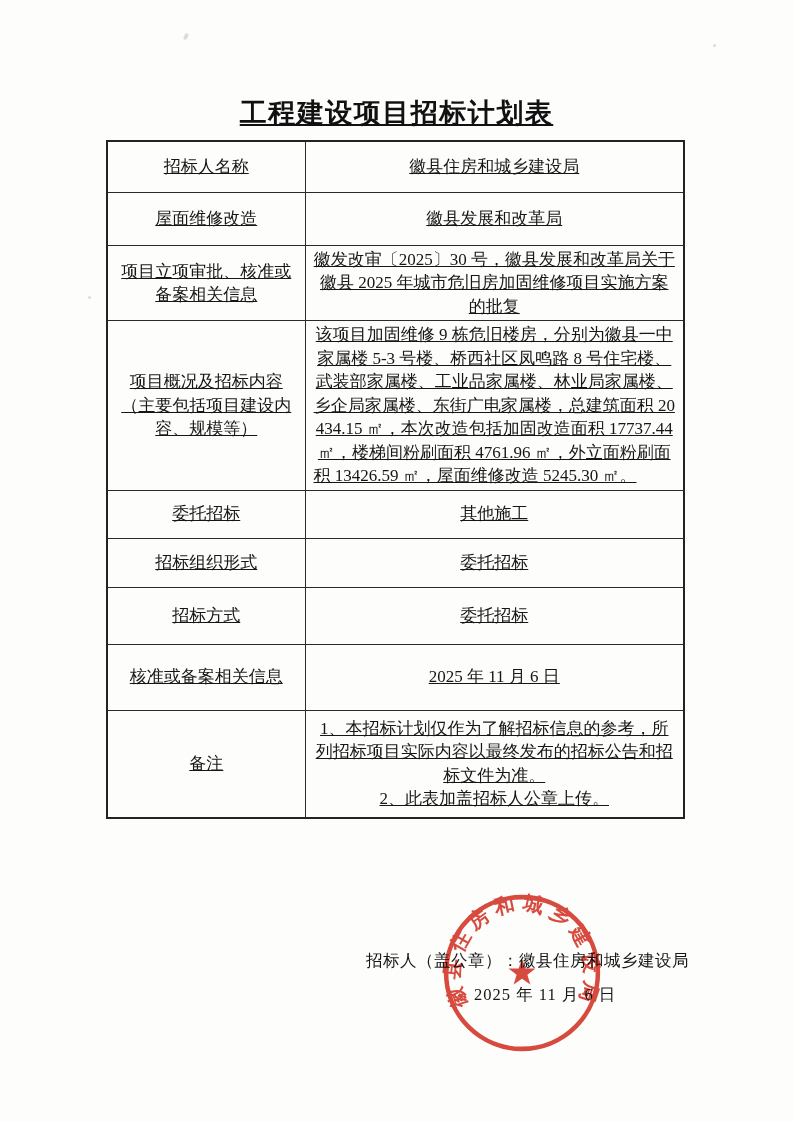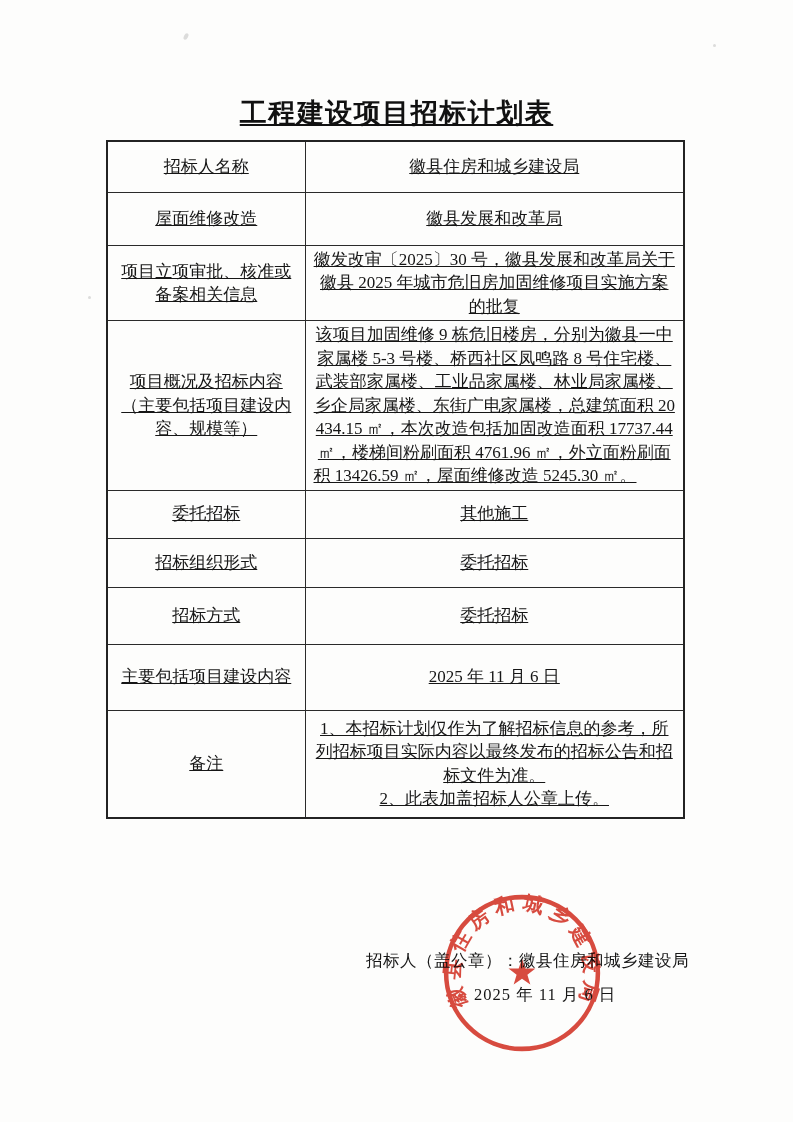--- a/index.html
+++ b/index.html
@@ -100,21 +100,21 @@
     </tr>
     <tr class="r8">
       <td>招标组织形式</td>
       <td>委托招标</td>
     </tr>
     <tr class="r9">
       <td>招标方式</td>
       <td>委托招标</td>
     </tr>
     <tr class="r10">
-      <td>主要包括项目建设内容</td>
+      <td>核准或备案相关信息</td>
       <td>2025 年 11 月 6 日</td>
     </tr>
     <tr class="r12">
       <td>备注</td>
       <td class="v-note">
         <p>1、本招标计划仅作为了解招标信息的参考，所列招标项目实际内容以最终发布的招标公告和招标文件为准。</p>
         <p>2、此表加盖招标人公章上传。</p>
       </td>
     </tr>
   </tbody>

